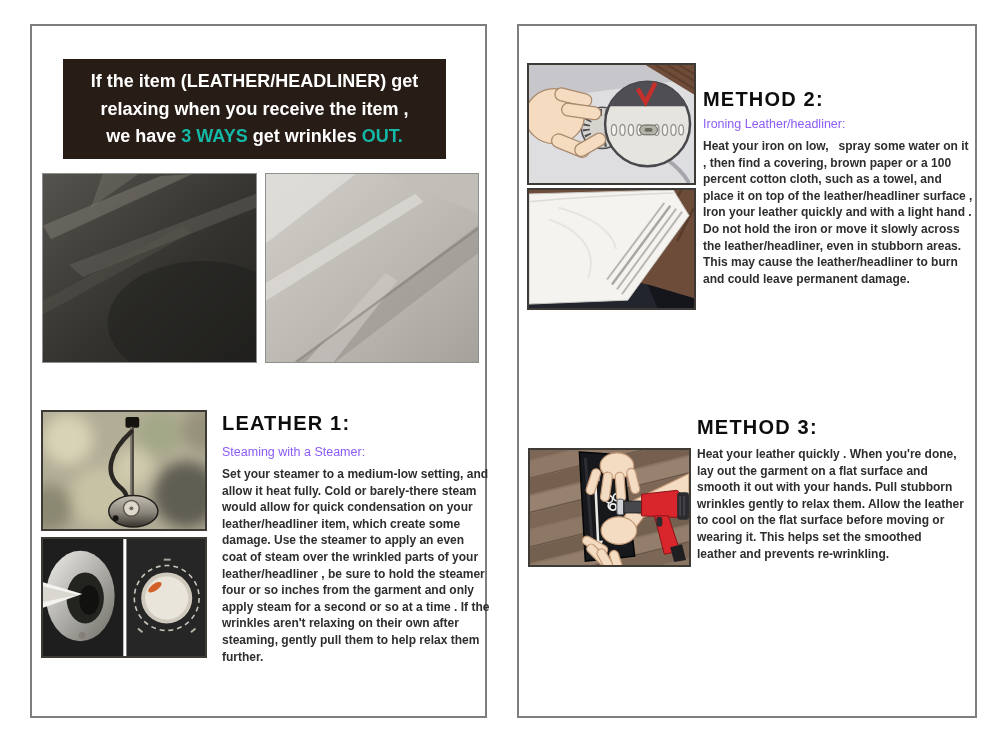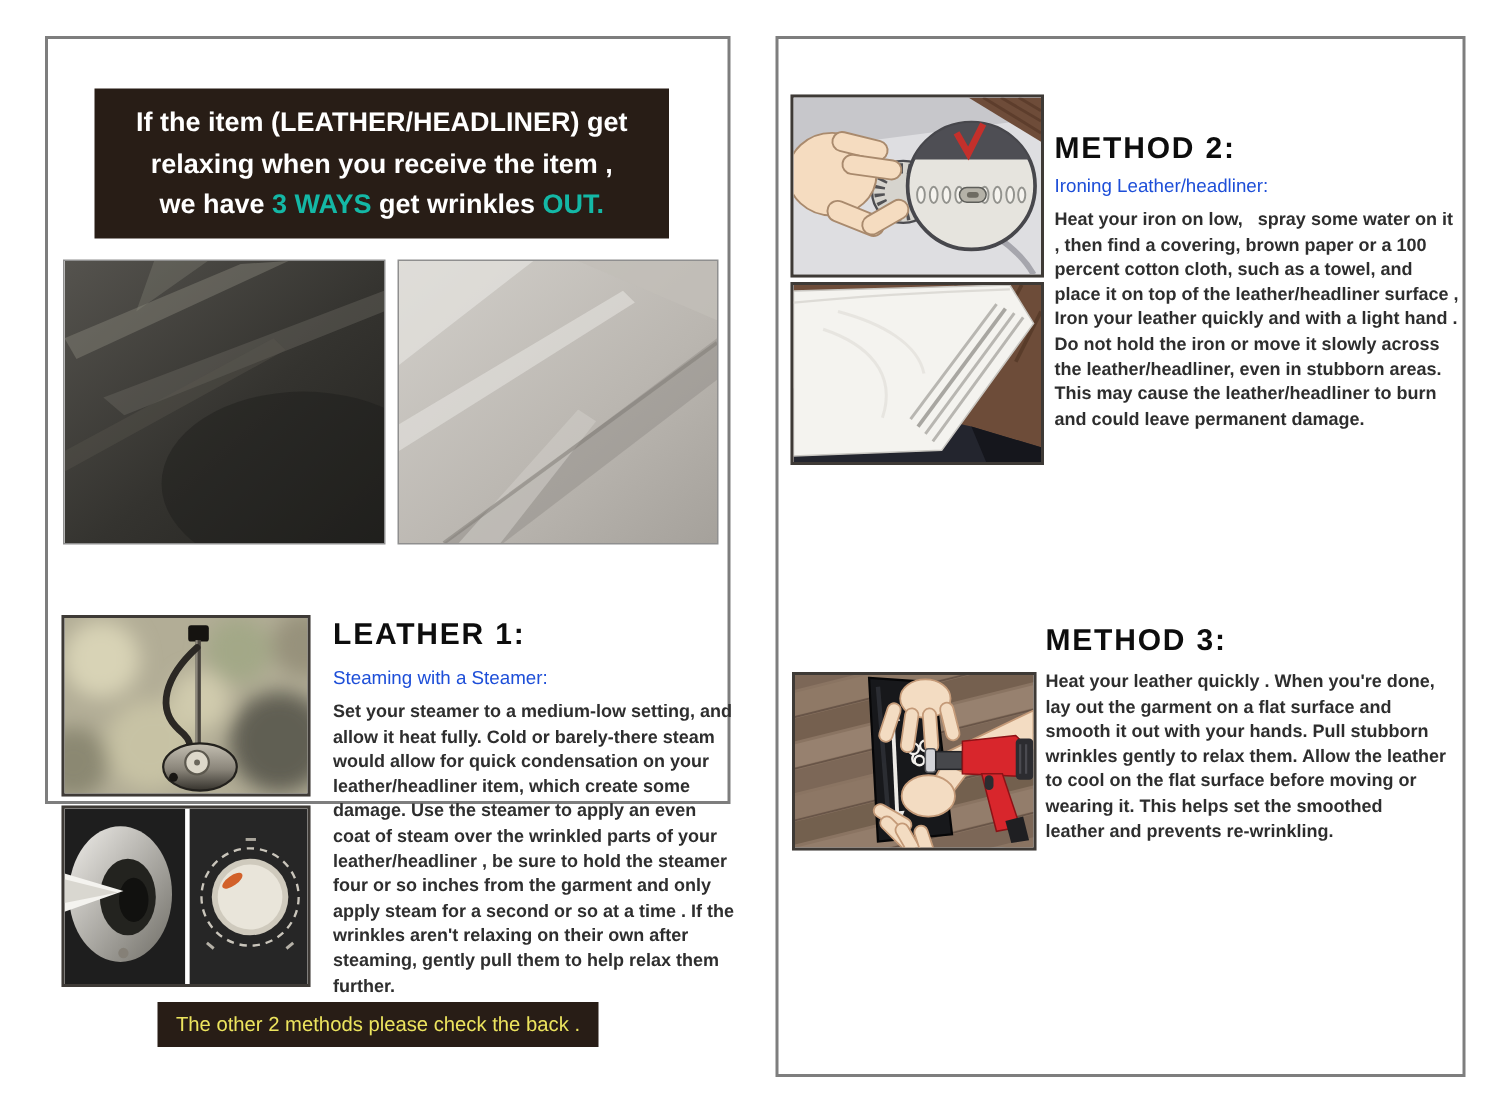--- a/index.html
+++ b/index.html
@@ -1,19 +1,19 @@
 <!DOCTYPE html>
 <html><head>
 <meta charset="utf-8">
 <style>
   html,body{margin:0;padding:0;background:#ffffff;}
   .canvas{position:relative;width:1000px;height:734px;background:#ffffff;
           font-family:"Liberation Sans", sans-serif;overflow:hidden;}
   .page{position:absolute;background:#fff;border:2px solid #7e7e7e;box-sizing:border-box;}
-  .page-front{left:30px;top:24px;width:457px;height:512px;}
+  .page-front{left:30px;top:24px;width:457px;height:694px;}
   .page-back{left:517px;top:24px;width:460px;height:694px;}
 
   .header-banner{position:absolute;left:31px;top:33px;width:383px;height:100px;
     background:#281d16;color:#ffffff;text-align:center;font-weight:bold;
     font-size:18px;line-height:27.5px;padding-top:9px;box-sizing:border-box;}
   .hl-yellow{color:#14b8a6;}
 
   .photo-row{position:absolute;left:10px;top:147px;width:437px;height:190px;display:flex;gap:8px;}
   .photo{height:190px;border:1px solid #8f8f8f;box-sizing:border-box;overflow:hidden;}
   .photo svg,.ill svg{display:block;width:100%;height:100%;}
@@ -23,21 +23,21 @@
   .m1-images{position:absolute;left:9px;top:384px;width:166px;}
   .ill{border:2px solid #3e3a36;box-sizing:border-box;overflow:hidden;background:#ddd;}
   .ill-steamer{width:166px;height:121px;margin-bottom:6px;}
   .ill-nozzle{width:166px;height:121px;}
 
   .method-text{position:absolute;}
   .m1-text{left:190px;top:386px;width:266px;}
   .m2-text{left:184px;top:62px;width:282px;}
   .m3-text{left:178px;top:390px;width:282px;}
   .method-title{font-size:20px;font-weight:bold;color:#0d0d0d;letter-spacing:1.2px;margin:0;}
-  .method-subtitle{font-size:12.5px;color:#1d4ed8;margin:10px 0 0 0;}
+  .method-subtitle{font-size:12.5px;color:#8b5cf6;margin:10px 0 0 0;}
   .method-body{font-size:12px;line-height:16.6px;color:#2e2e2e;margin:7px 0 0 0;white-space:pre;font-weight:bold;}
 
   .footer-banner{position:absolute;left:73px;top:642px;width:294px;height:30px;
     background:#281d16;color:#ece45e;font-size:13.5px;line-height:30px;text-align:center;}
 
   .b-ill-iron{position:absolute;left:8px;top:37px;width:169px;height:122px;}
   .b-ill-towel{position:absolute;left:8px;top:162px;width:169px;height:122px;}
   .b-ill-heatgun{position:absolute;left:9px;top:422px;width:163px;height:119px;}
 </style>
 </head>
@@ -162,23 +162,20 @@
 damage. Use the steamer to apply an even
 coat of steam over the wrinkled parts of your
 leather/headliner , be sure to hold the steamer
 four or so inches from the garment and only
 apply steam for a second or so at a time . If the
 wrinkles aren't relaxing on their own after
 steaming, gently pull them to help relax them
 further.</p>
     </div>
 
-    <div class="footer-banner">
-      <span>The other 2 methods please check the back .</span>
-    </div>
   </div>
 
   <div class="page page-back">
 
     <div class="ill b-ill-iron">
       <svg viewBox="0 0 167 120" preserveAspectRatio="none">
         <rect width="167" height="120" fill="#dedee1"></rect>
         <polygon points="0,0 167,0 167,14 0,36" fill="#c7c7cb"></polygon>
         <polygon points="118,0 167,0 167,30" fill="#6e4c39"></polygon>
         <path d="M128,0 L167,24 M140,0 L167,16 M152,0 L167,9" stroke="#553827" stroke-width="2" fill="none" opacity="0.7"></path>

